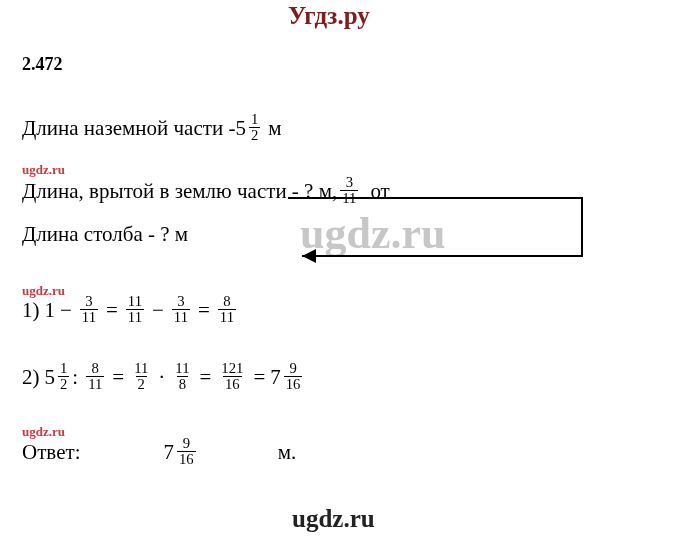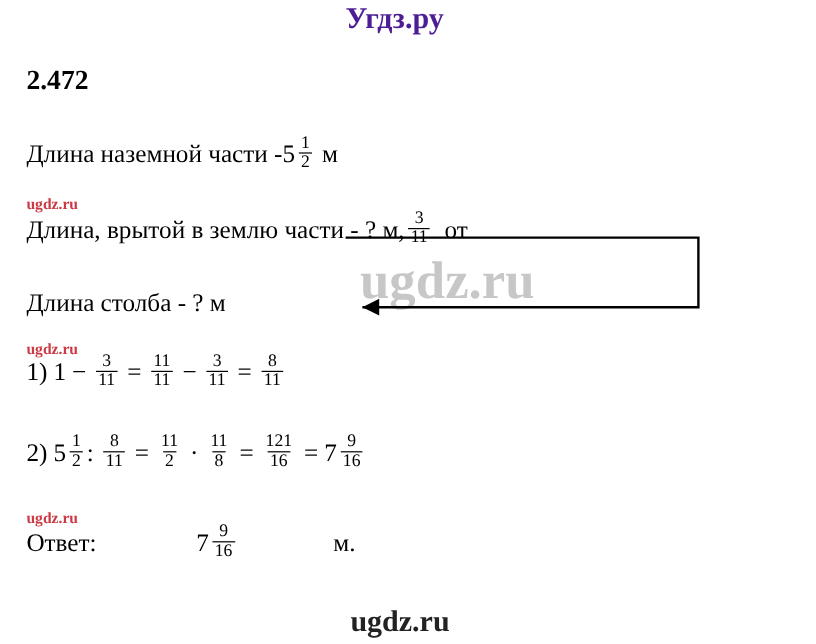--- a/index.html
+++ b/index.html
@@ -34,21 +34,21 @@
     opacity: 0.30;
     white-space: nowrap;
   }
   .wm-top {
     position: absolute;
     left: 288px;
     top: 2px;
     font-family: "Liberation Serif", serif;
     font-size: 25px;
     font-weight: 700;
-    color: #4c1d95;
+    color: #7f1d1d;
   }
   .wm-bottom {
     position: absolute;
     left: 292px;
     top: 505px;
     font-family: "Liberation Serif", serif;
     font-size: 25px;
     font-weight: 700;
     color: #222222;
   }
@@ -56,35 +56,35 @@
     left: 300px;
     top: 208px;
     font-size: 44px;
   }
 
   
   .task-number {
     position: absolute;
     left: 22px;
     top: 54px;
-    font-size: 23px;
+    font-size: 18px;
     font-weight: 700;
   }
 
   .line {
     position: absolute;
     font-size: 21px;
     white-space: nowrap;
     display: flex;
     align-items: center;
   }
 
   .l1 { left: 22px; top: 113px; }
   .l2 { left: 22px; top: 176px; font-family: Liberation Serif, serif; }
-  .l3 { left: 22px; top: 240px; }
+  .l3 { left: 22px; top: 222px; }
   .s1 { left: 22px; top: 295px; }
   .s2 { left: 22px; top: 362px; }
   .ans { left: 22px; top: 437px; gap: 37px; }
 
   
   .frac {
     display: inline-flex;
     flex-direction: column;
     align-items: center;
     justify-content: center;

